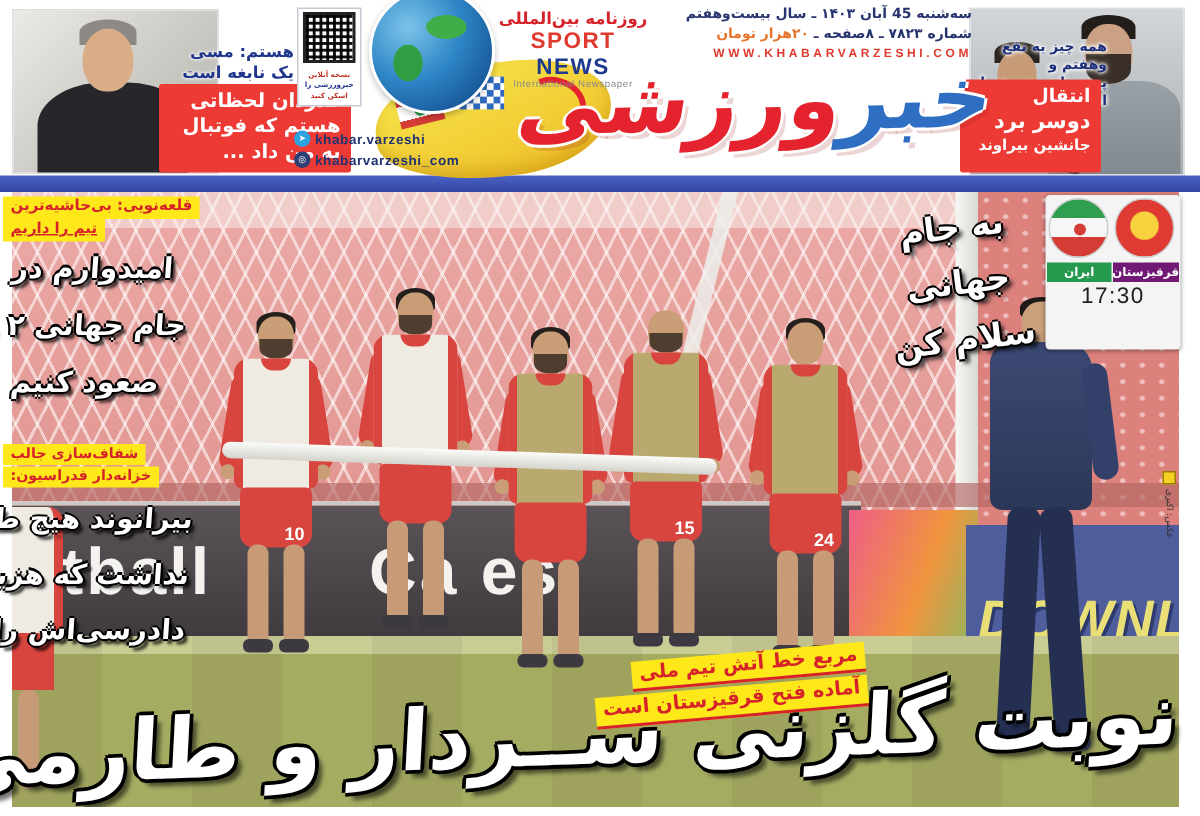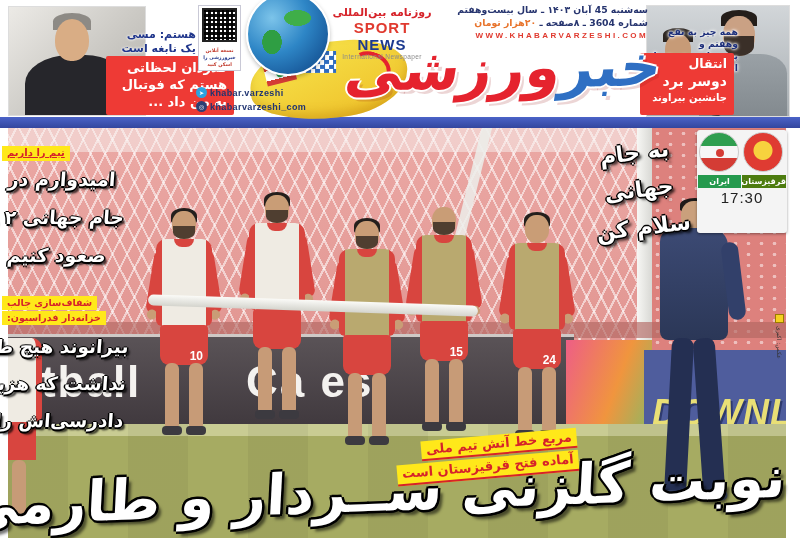--- a/index.html
+++ b/index.html
@@ -173,21 +173,21 @@
 
   .panel{left:697px;top:130px;width:90px;height:103px;background:#f4f4f4;border-radius:3px;z-index:9;
     box-shadow:0 1px 3px rgba(0,0,0,.4);}
   .flag{position:absolute;top:2px;width:40px;height:40px;border-radius:50%;border:1px solid #ccc;}
   .flag.iran{left:2px;background:linear-gradient(#2f9e4f 0 33%,#f6f6f6 33% 66%,#d43c35 66%);}
   .flag.iran::after{content:'';position:absolute;left:16px;top:16px;width:8px;height:8px;background:#d43c35;border-radius:50%;}
   .flag.kg{left:46px;background:radial-gradient(circle at 50% 46%,#f7d23e 9px,#df3b32 10px);}
   .lbl{position:absolute;top:45px;height:13px;color:#fff;font-size:8px;font-weight:bold;text-align:center;
     line-height:13px;direction:rtl;}
   .lbl.iran{left:1px;width:43px;background:#259a4e;}
-  .lbl.kg{left:45px;width:44px;background:#4d7c0f;}
+  .lbl.kg{left:45px;width:44px;background:#701a75;}
   .ktime{position:absolute;left:0;top:59px;width:100%;text-align:center;color:#222;
     font-family:"Liberation Sans",sans-serif;font-size:15px;font-weight:normal;letter-spacing:1px;}
 
   .btag{left:388px;top:436px;width:190px;display:flex;flex-direction:column;align-items:flex-end;
     gap:2px;transform:rotate(-5deg);z-index:10;}
   .btag .tag{font-size:13px;border-bottom:2px solid #d6232a;}
 
   .mainhead{left:10px;top:458px;width:776px;text-align:center;direction:rtl;white-space:nowrap;
     font-size:56px;font-weight:bold;color:#fff;transform:rotate(-2deg) skewX(-5deg);z-index:11;
     text-shadow:-2.5px 0 0 #000,2.5px 0 0 #000,0 -2.5px 0 #000,0 2.5px 0 #000,
@@ -254,21 +254,21 @@
   </div>
 
   <div class="abs logo" data-interactable="false">
     <span class="p1">خبر</span>
       <span class="p2">ورزشی</span>
   </div>
 
   <div class="abs issue-block" data-interactable="false">
     <div class="iss-l1" data-interactable="false">سه‌شنبه 45 آبان ۱۴۰۳ ـ سال بیست‌وهفتم</div>
     <div class="iss-l2" data-interactable="false">
-      <span>شماره 3604 ـ ۸صفحه ـ</span>
+      <span>شماره ۷۸۲۳ ـ ۸صفحه ـ</span>
       <span class="price">۲۰هزار تومان</span>
     </div>
     <div class="iss-l3" data-interactable="false">WWW.KHABARVARZESHI.COM</div>
   </div>
 
   <div class="abs tr-photo" data-interactable="false">
     <div class="tr-hair2" data-interactable="false"></div>
     <div class="tr-face2" data-interactable="false"></div>
     <div class="tr-jacket" data-interactable="false"></div>
     <div class="tr-strap" data-interactable="false"></div>
@@ -376,20 +376,21 @@
     <div class="coach" data-interactable="false">
       <div class="c-hair"></div>
         <div class="c-head"></div>
       <div class="c-torso"></div>
         <div class="c-arm"></div>
       <div class="c-leg l"></div>
         <div class="c-leg r"></div>
     </div>
   </div>
 
+  <div class="abs tag t1a" data-interactable="false">قلعه‌نویی: بی‌حاشیه‌ترین</div>
   <div class="abs tag t1b" data-interactable="false">تیم را داریم</div>
   <div class="abs wh h1" data-interactable="false">
     <div>امیدوارم در</div>
     <div>جام جهانی ۲ مرحله</div>
     <div>صعود کنیم</div>
   </div>
   <div class="abs tag t2a" data-interactable="false">شفاف‌سازی جالب</div>
   <div class="abs tag t2b" data-interactable="false">خزانه‌دار فدراسیون:</div>
   <div class="abs wh h2" data-interactable="false">
     <div>بیرانوند هیچ طلبی</div>

